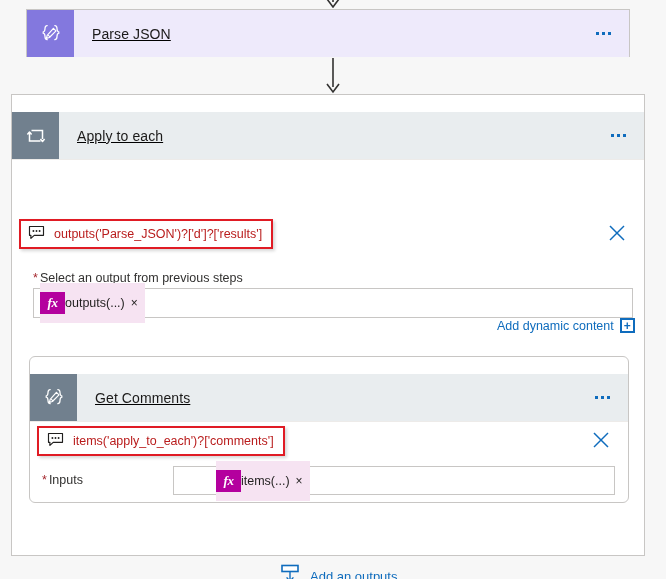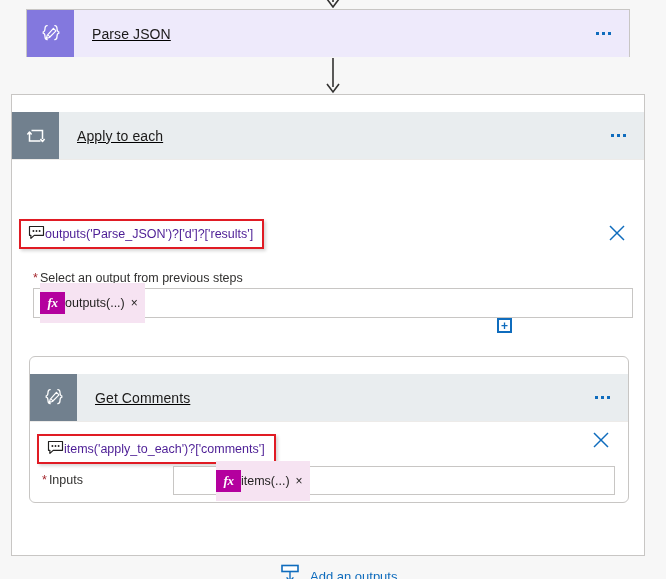--- a/index.html
+++ b/index.html
@@ -100,27 +100,28 @@
   }
   #apply-to-each > .card-head { border-bottom: 1px solid #edebe9; }
 
   .card-body { position: relative; }
 
   
   .expr-chip {
     position: absolute;
     display: inline-flex;
     align-items: center;
+    gap: 9px;
     background: #ffffff;
     border: 2px solid #e01b24;
     padding: 4px 9px 4px 7px;
     box-sizing: border-box;
     box-shadow: 2px 2px 3px rgba(0,0,0,.16);
     font-size: 12.5px;
-    color: #4c1d95;
+    color: #b91c1c;
     white-space: nowrap;
   }
   .expr-chip .bubble { display: block; }
 
   
   .clear-x {
     position: absolute;
     width: 22px; height: 22px;
     display: flex; align-items: center; justify-content: center;
     color: #0f6cbd;
@@ -294,20 +295,21 @@
 
       <div class="token-box" style="position:absolute; left:21px; top:128px; width:600px; height:30px;">
         <span class="token">
           <span class="fx">fx</span>
           <span class="tk-text">outputs(...)</span>
           <span class="tk-x">×</span>
         </span>
       </div>
 
       <div class="add-dyn" style="left:485px; top:158px;">
+        <span>Add dynamic content</span>
         <span class="plus">+</span>
       </div>
 
       <div class="card purple" id="get-comments" style="left:17px; top:196px;border-radius:6px;">
         <div class="card-head">
           <div class="card-icon">
             <svg width="26" height="26" viewBox="0 0 26 26">
               <path d="M9.2 4.5c-2 0-2.2 1.2-2.2 3.1 0 2.2-.4 3.1-1.8 3.4v1.2c1.4.3 1.8 1.2 1.8 3.4 0 1.9.2 3.1 2.2 3.1" fill="none" stroke="#ffffff" stroke-width="1.25" stroke-linecap="round"></path>
               <path d="M16.8 4.5c2 0 2.2 1.2 2.2 3.1 0 2.2.4 3.1 1.8 3.4v1.2c-1.4.3-1.8 1.2-1.8 3.4 0 1.9-.2 3.1-2.2 3.1" fill="none" stroke="#ffffff" stroke-width="1.25" stroke-linecap="round"></path>
               <path d="M15.4 7.3 L18 9.9 L11.4 16.5 L8.4 17.3 L9.2 14.3 Z" fill="none" stroke="#ffffff" stroke-width="1.2" stroke-linejoin="round"></path>
@@ -317,21 +319,21 @@
           <div class="card-title">Get Comments</div>
           <div class="card-menu">
             <i></i>
               <i></i>
               <i></i>
           </div>
         </div>
 
         <div class="card-body">
 
-          <div class="expr-chip" style="left:7px; top:12px;padding-left:8px;">
+          <div class="expr-chip" style="left:7px; top:4px;padding-left:8px;">
             <span class="bubble">
               <svg width="17" height="15" viewBox="0 0 17 15">
                 <path d="M1.5 1.5 H15.5 V10.3 H6.2 L2.9 13.4 V10.3 H1.5 Z" fill="none" stroke="#201f1e" stroke-width="1.15" stroke-linejoin="round"></path>
                 <circle cx="5.4" cy="6" r=".95" fill="#201f1e"></circle>
                 <circle cx="8.5" cy="6" r=".95" fill="#201f1e"></circle>
                 <circle cx="11.6" cy="6" r=".95" fill="#201f1e"></circle>
               </svg>
             </span>
             <span>items('apply_to_each')?['comments']</span>
           </div>

